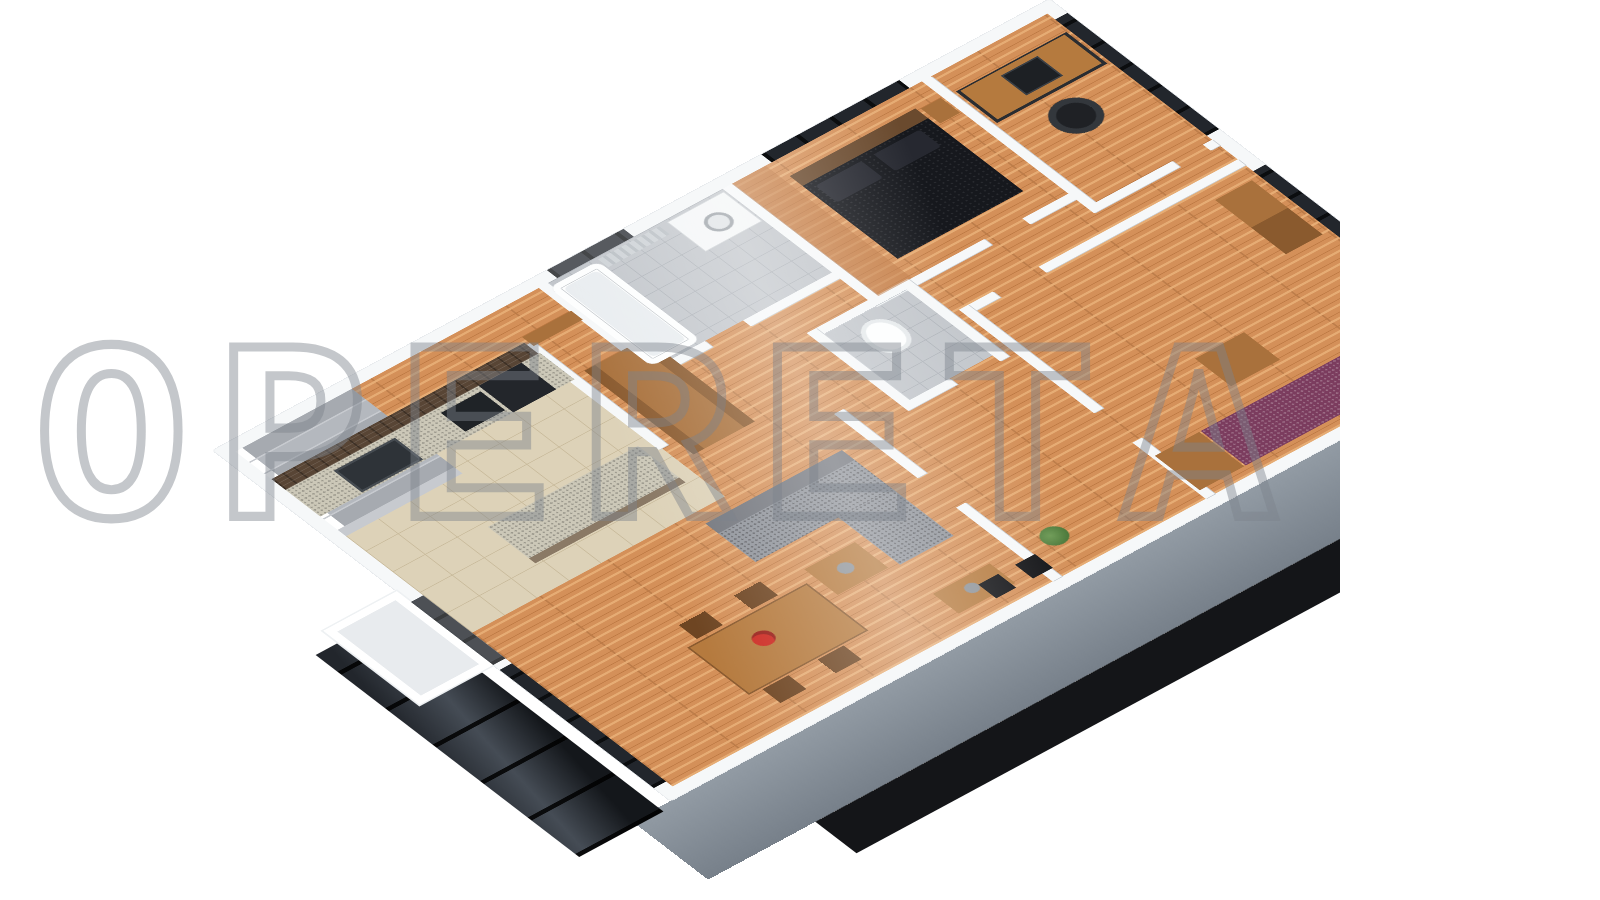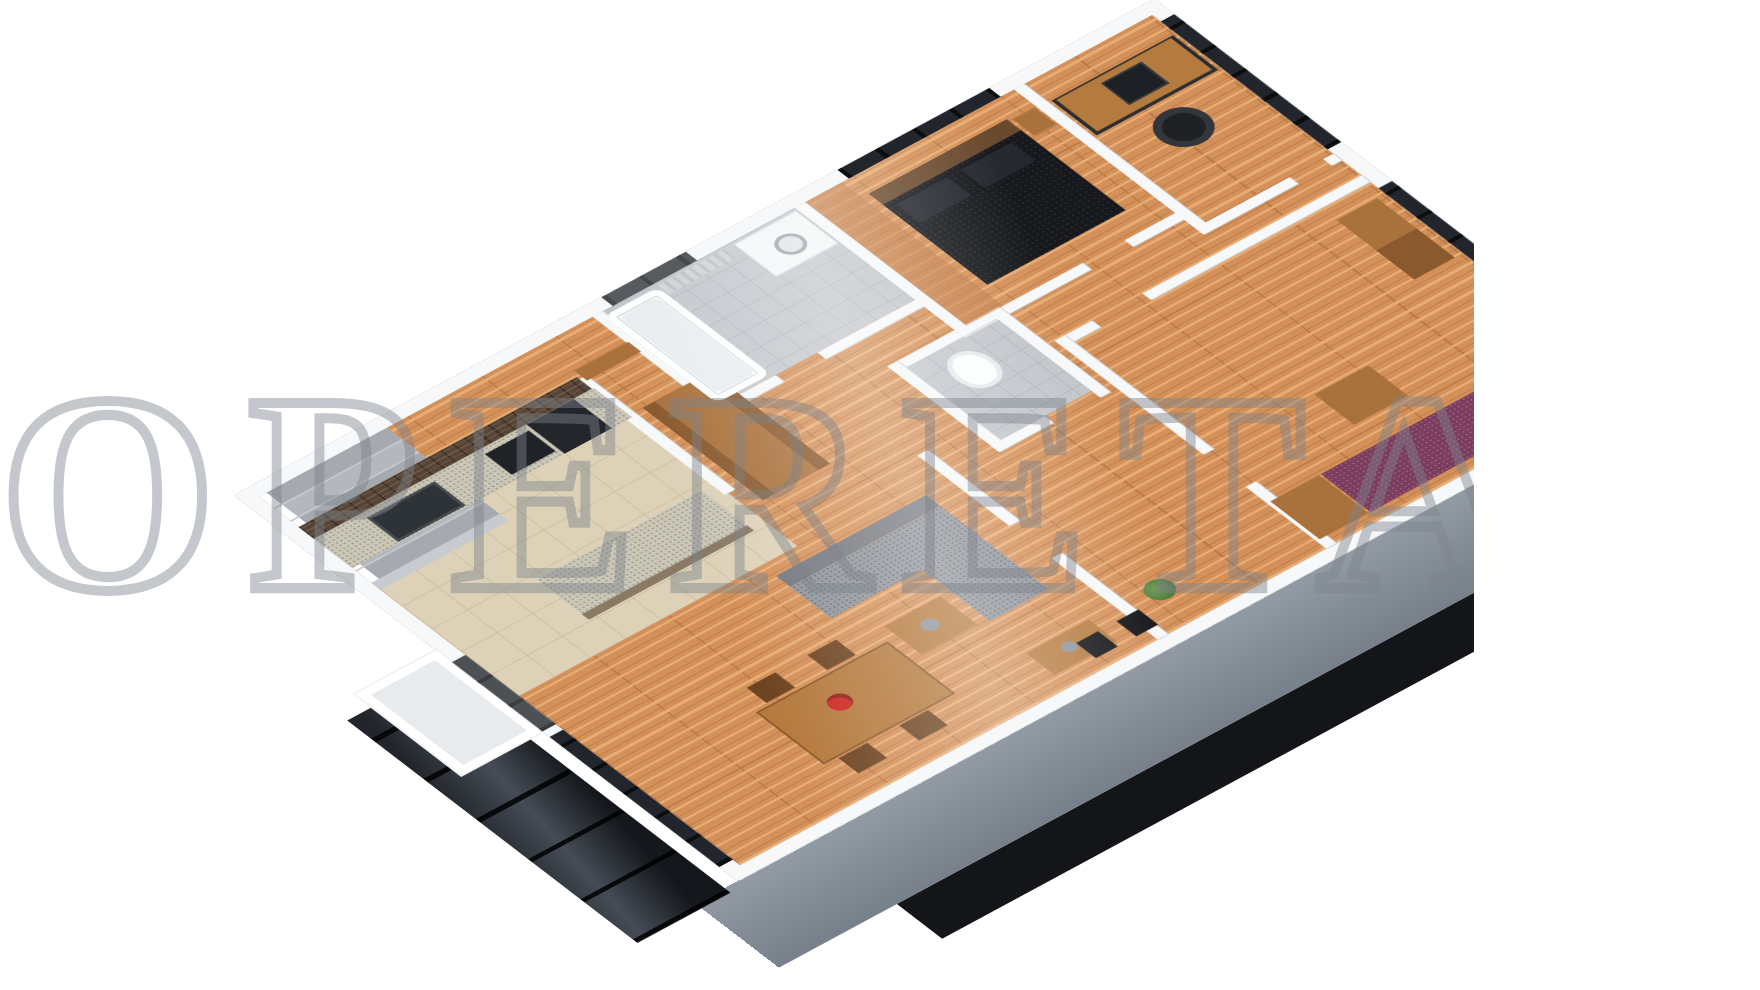--- a/index.html
+++ b/index.html
@@ -1,17 +1,17 @@
 <!DOCTYPE html>
 <html style="--wood: #d49059; --wood_dark: #bd7943; --wood_light: #e6ac74; --tile: #ddd2b8; --tile_line: #c9bb9c; --bath_tile: #c2c6cb; --bath_tile_line: #aeb3b9; --brick: #584535; --wall: #f6f8f9; --wall_line: #c9ced3; --facade: #929ba4; --facade_dark: #77808a; --plinth: #141518; --glass: #22262c; --glass_light: #454c55; --bed: #16181d; --headboard: #6a4a2e; --sofa: #8f939a; --sofa_dark: #72757c; --purple: #7b3c5e; --granite: #ccc8b8; --cabinet: #a9713c; --desk: #b57a3e; --steps: #b4b8be; --red: #cc2a22; --green: #4d7a3c; --watermark_gray: #7e848c;"><head>
 <meta charset="utf-8">
 <style>
   html,body{margin:0;padding:0;background:#fff;}
   #stage{position:relative;width:1340px;height:900px;background:#fff;overflow:hidden;
-         font-family:Liberation Serif, serif;}
+         font-family:Liberation Mono, monospace;}
 
   
   .scene{position:absolute;left:314px;top:44px;width:1092px;height:712px;
          transform-origin:50% 50%;transform:rotateX(50deg) rotateZ(-40deg);}
   .shell{position:absolute;inset:0;background:var(--wall,#f6f8f9);border-radius:4px;
          box-shadow:0 0 0 1px #e7eaed;}
   .plan{position:absolute;left:16px;top:16px;width:1060px;height:680px;overflow:visible;}
 
   
   .facade-se{position:absolute;left:-50px;top:100%;width:1210px;height:118px;z-index:0;

